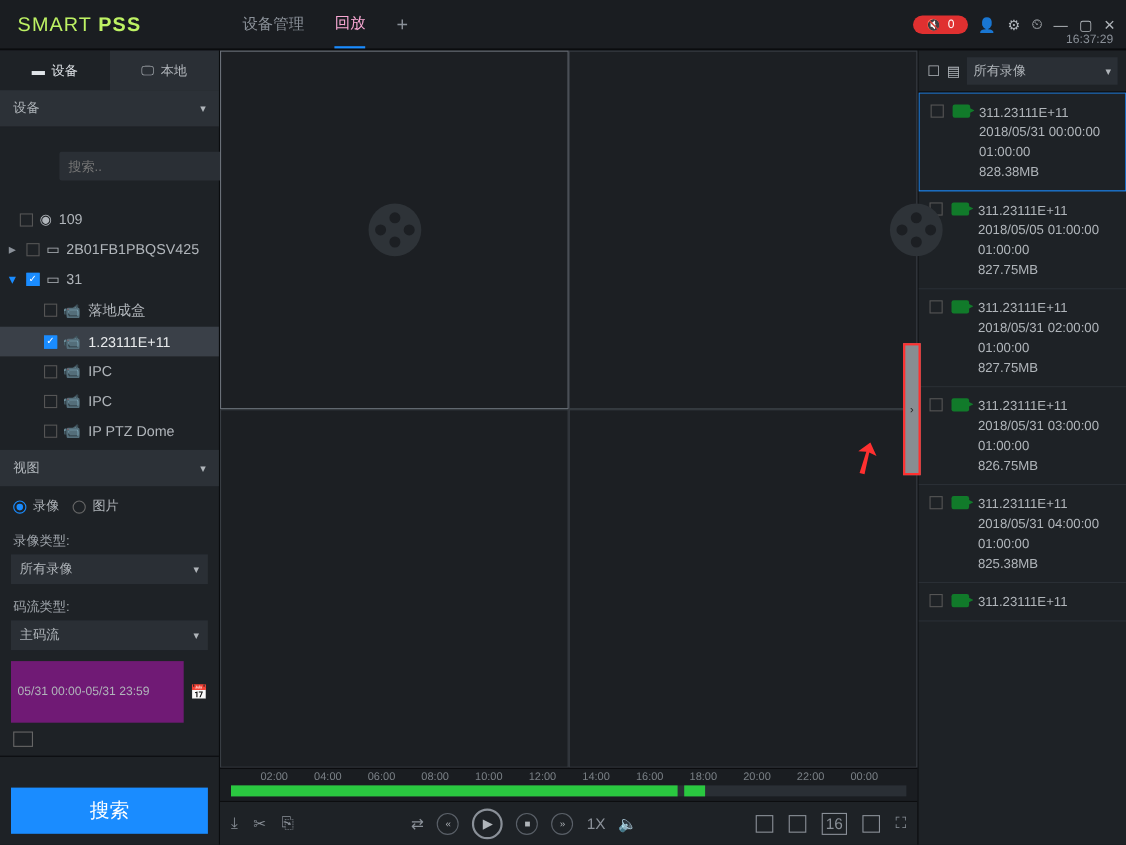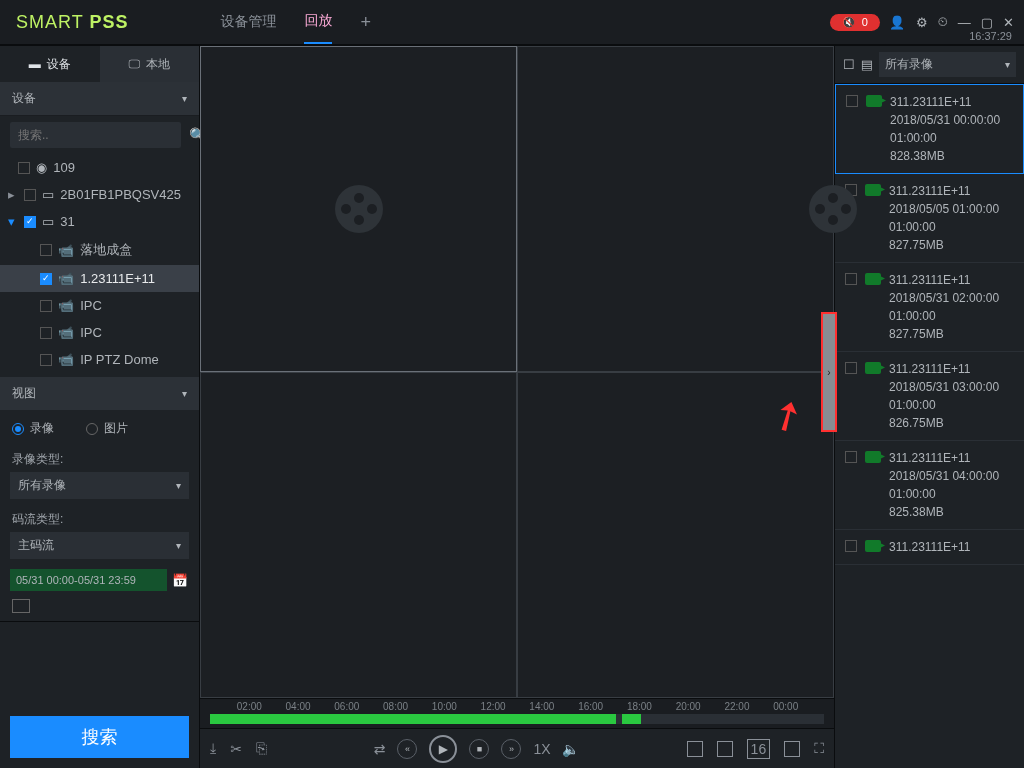--- a/index.html
+++ b/index.html
@@ -22,40 +22,40 @@
 
 .main { flex: 1; display: flex; min-height: 0; }
 
 
 .sidebar { width: 200px; background: #1e2226; display: flex; flex-direction: column; border-right: 1px solid #0a0c0e; }
 .side-tabs { display: flex; height: 36px; }
 .side-tab { flex: 1; display: flex; align-items: center; justify-content: center; gap: 6px; background: #2a2f35; color: #b0b5ba; cursor: pointer; font-size: 12px; }
 .side-tab:first-child { background: #1e2226; color: #e0e4e8; }
 .side-section-h { padding: 8px 12px; background: #2c3137; color: #b0b5ba; display: flex; align-items: center; gap: 6px; font-size: 12px; border-bottom: 1px solid #1a1d21;}
 .side-section-h .caret { margin-left: auto; }
-.search-row { padding: 6px 10px; display: flex; align-items: center; }
+.search-row { padding: 22px 10px; display: flex; align-items: flex-end; margin-left: 44px; }
 .search-row input { flex: 1; background: #2a2f35; border: none; color: #b0b5ba; padding: 6px 8px; font-size: 12px; border-radius: 2px; }
 .search-row .mag { margin-left: 8px; color: #8a9098; cursor: pointer; font-size: 14px; }
 .tree { overflow: hidden; font-size: 13px; }
 .tree-item { display: flex; align-items: center; padding: 6px 8px; gap: 6px; cursor: pointer; white-space: nowrap; }
 .tree-item.selected { background: #3a4048; color: #e8eaec; }
 .tree-item .arrow { width: 10px; color: #8a9098; }
 .tree-item .ck { width: 12px; height: 12px; border: 1px solid #555; }
 .tree-item .ck.on { background: #1a8cff; border-color: #1a8cff; position: relative; }
 .tree-item .ck.on::after { content: "✓"; color: #fff; font-size: 9px; position: absolute; top: -1px; left: 1px; }
 .view-h { padding: 8px 12px; background: #2c3137; margin-top: 4px; display: flex; align-items: center; justify-content: space-between; }
-.mode-row { padding: 10px 12px; display: flex; gap: 32px; }
+.mode-row { padding: 10px 12px; display: flex; gap: 12px; }
 .radio { display: flex; align-items: center; gap: 6px; cursor: pointer; }
 .radio .dot { width: 12px; height: 12px; border-radius: 50%; border: 1px solid #666; }
 .radio .dot.on { border-color: #1a8cff; position: relative; }
 .radio .dot.on::after { content: ""; position: absolute; inset: 2px; background: #1a8cff; border-radius: 50%; }
 .field-lbl { padding: 4px 12px 2px; font-size: 12px; color: #a0a6ac; }
 .select-row { margin: 2px 10px 8px; background: #2a2f35; padding: 5px 8px; display: flex; align-items: center; justify-content: space-between; cursor: pointer; font-size: 12px; }
 .time-row { margin: 2px 10px 8px; display: flex; align-items: center; gap: 6px; }
-.time-row input { flex: 1; background: #14532d; border: none; color: #b0b5ba; padding: 5px 6px; font-size: 11px; }
+.time-row input { flex: 1; background: #701a75; border: none; color: #b0b5ba; padding: 22px 6px; font-size: 11px; }
 .card-icon { margin: 0 12px 8px; width: 18px; height: 14px; border: 1px solid #666; }
 .search-btn { margin: auto 10px 10px; background: #1a8cff; color: #fff; text-align: center; padding: 9px 0; cursor: pointer; font-size: 18px; }
 
 
 .viewer-wrap { flex: 1; display: flex; flex-direction: column; min-width: 0; }
 .viewer { flex: 1; display: grid; grid-template-columns: 1fr 1fr; grid-template-rows: 1fr 1fr; background: #1c1f23; min-height: 0; position: relative; }
 .cell { border: 1px solid #383d43; display: flex; align-items: center; justify-content: center; position: relative; }
 .cell.c0 { border: 1px solid #6a7078; }
 .reel { width: 48px; height: 48px; border-radius: 50%; background: #2e3338; position: relative; }
 .reel::before, .reel::after { content: ""; position: absolute; border-radius: 50%; background: #1c1f23; }

